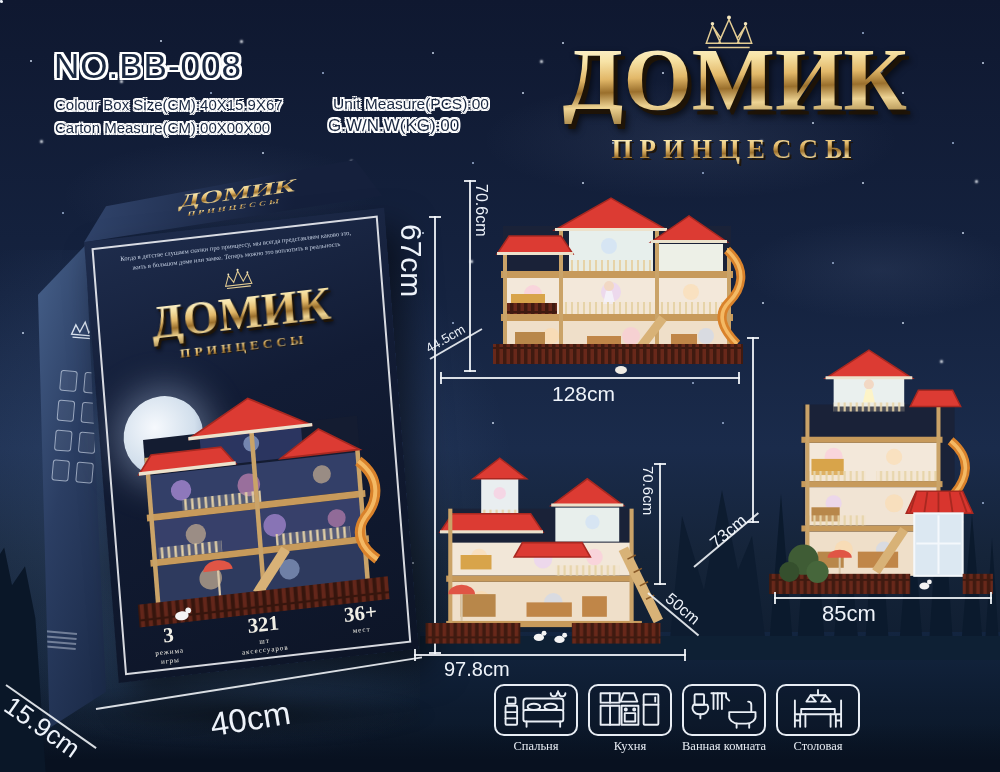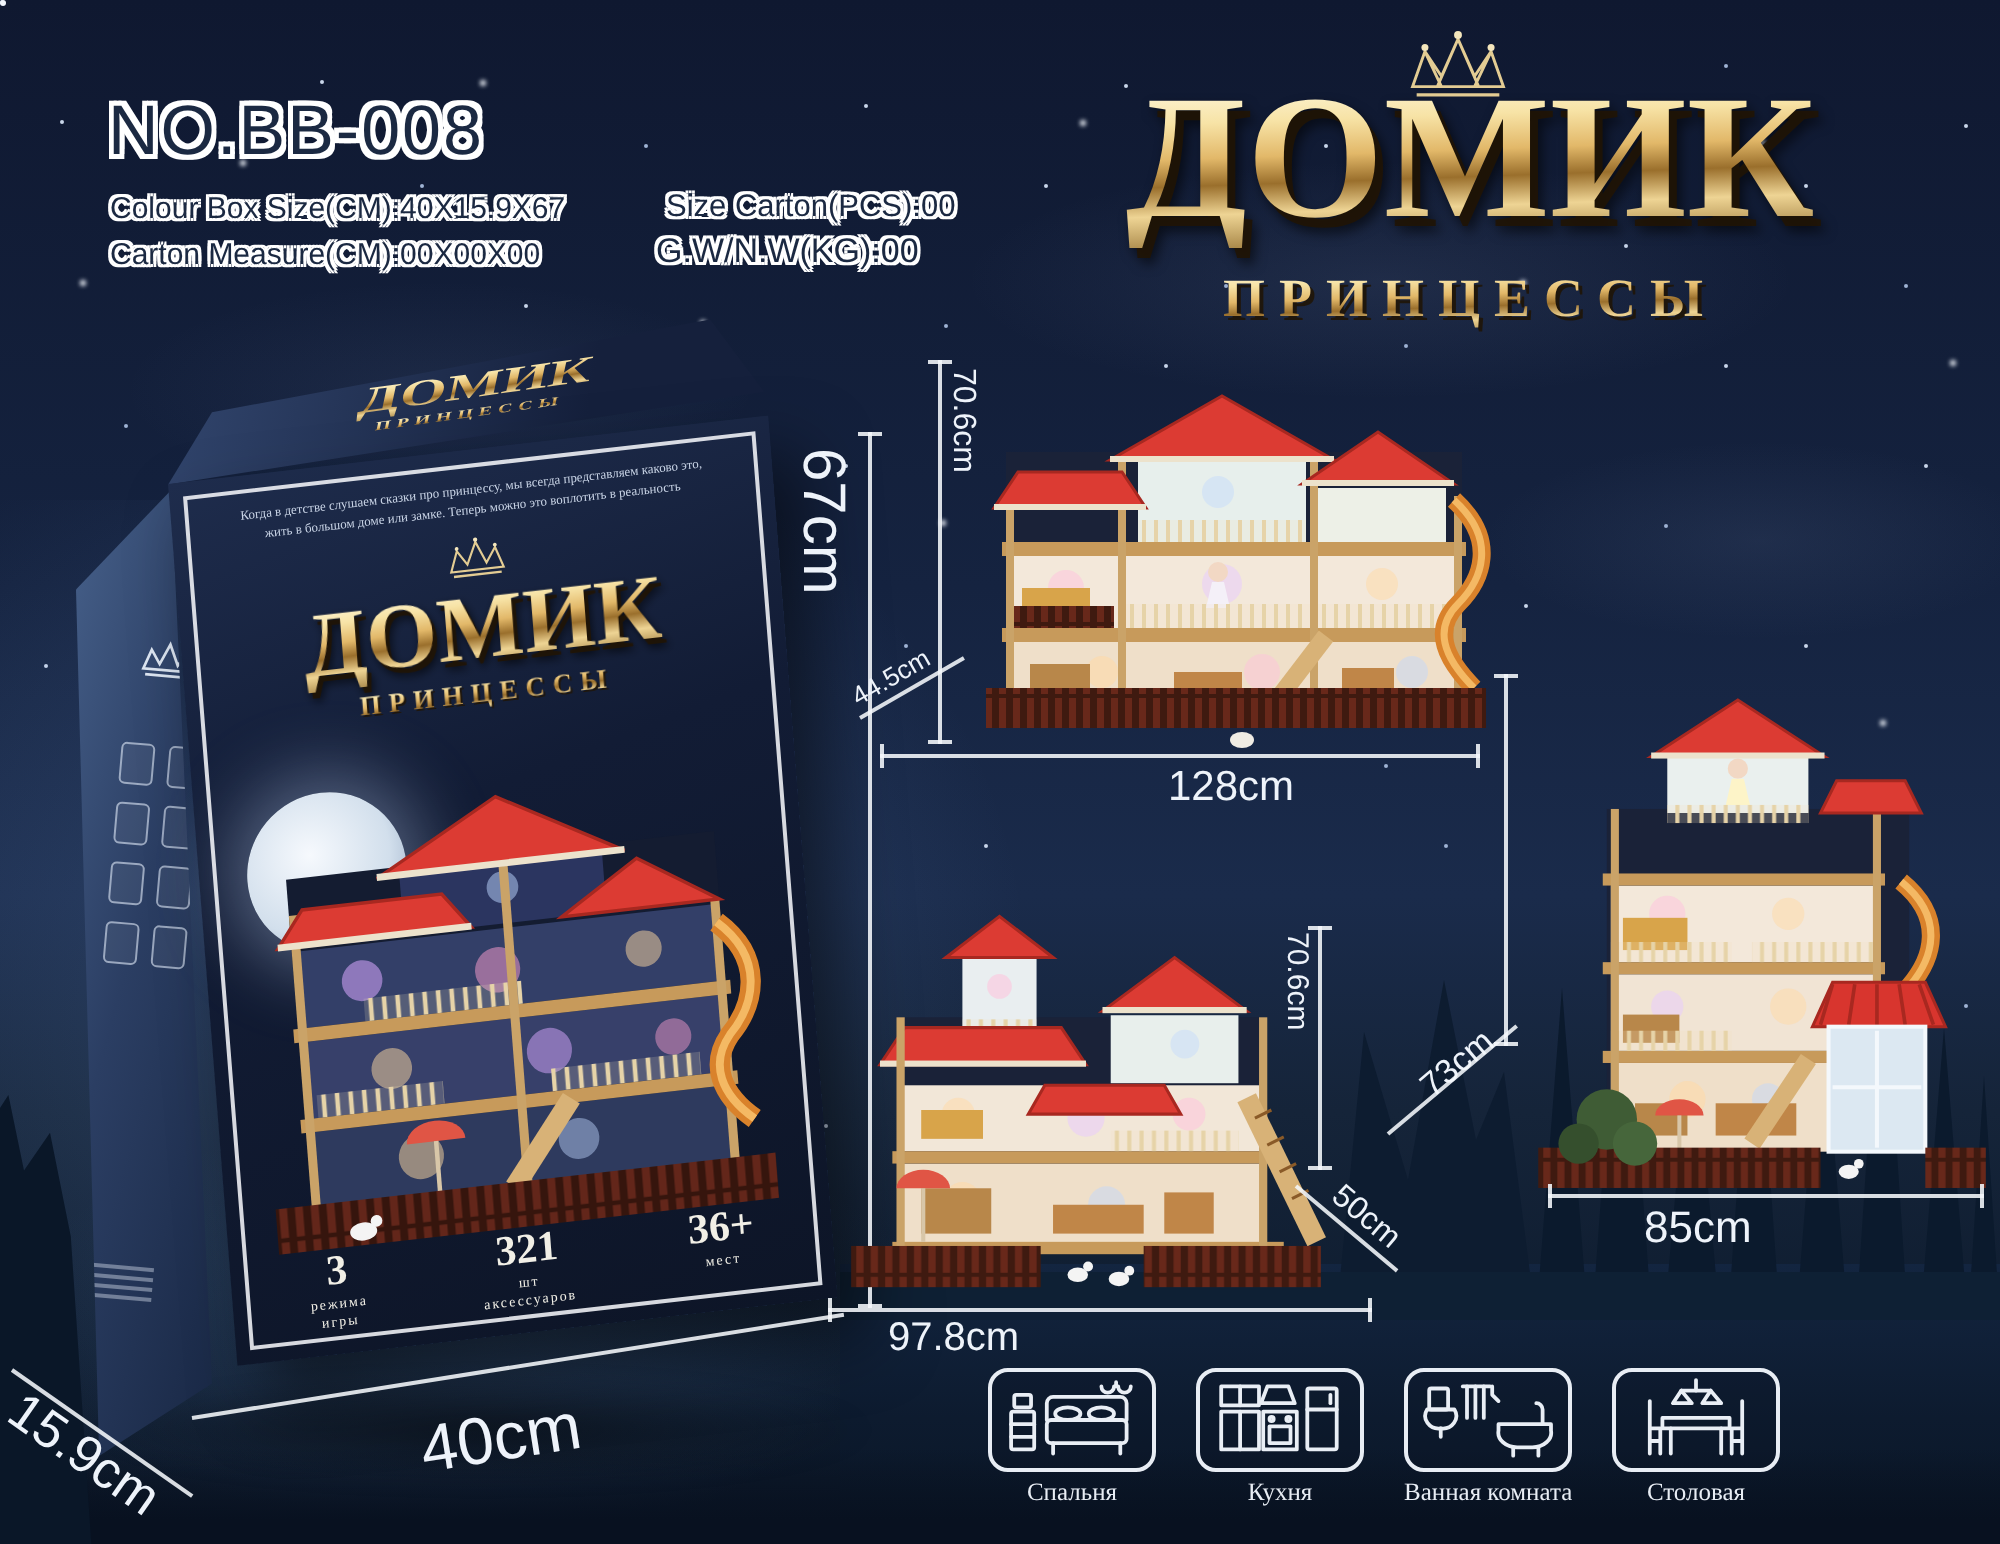--- a/index.html
+++ b/index.html
@@ -109,39 +109,39 @@
   .d40{left:210px;top:700px;font-size:33px;transform:rotate(-9deg);}
   .l159{left:6px;top:684px;width:110px;transform:rotate(35deg);}
   .d159{left:16px;top:690px;font-size:26px;transform:rotate(35deg);transform-origin:left top;}
 
   .hA{left:488px;top:186px;}
   .lA{left:469px;top:180px;height:192px;}
   .dAh{left:472px;top:184px;font-size:16px;}
   .dAd{left:424px;top:331px;font-size:13px;transform:rotate(-30deg);}
   .tAd{left:430px;top:358px;width:60px;transform:rotate(-30deg);}
   .lAw{left:440px;top:377px;width:300px;}
-  .dAw{left:552px;top:382px;font-size:21px;margin-left:32px;}
+  .dAw{left:552px;top:382px;font-size:21px;}
 
   .hB{left:418px;top:452px;}
   .lB{left:659px;top:463px;height:122px;}
   .dBh{left:640px;top:466px;font-size:15px;}
   .dBd{left:663px;top:600px;font-size:16px;transform:rotate(40deg);}
   .tBd{left:648px;top:592px;width:66px;transform:rotate(40deg);}
   .lBw{left:414px;top:654px;width:272px;}
   .dBw{left:444px;top:658px;font-size:20px;}
 
   .hC{left:763px;top:344px;}
   .lC{left:752px;top:337px;height:186px;}
   .dCd{left:708px;top:522px;font-size:17px;transform:rotate(-40deg);}
   .tCd{left:694px;top:566px;width:84px;transform:rotate(-40deg);}
   .lCw{left:774px;top:597px;width:218px;}
   .dCw{left:822px;top:601px;font-size:22px;text-align:right;}
 
   
-  .rooms{left:494px;top:684px;display:flex;gap:20px;}
+  .rooms{left:494px;top:684px;display:flex;gap:10px;}
   .room{width:84px;text-align:center;}
   .room-card{width:84px;height:52px;border:2px solid #e8edf4;border-radius:10px;box-sizing:border-box;
     display:flex;align-items:center;justify-content:center;background:rgba(10,18,34,.25);}
   .room-label{margin-top:3px;font-size:12.5px;color:#e8edf4;font-family:"Liberation Serif",serif;white-space:nowrap;}
   .ric{stroke:#e9eef5;fill:none;stroke-width:1.8;stroke-linecap:round;stroke-linejoin:round;}
 </style>
 </head>
 <body>
 
 <div class="canvas">
@@ -164,21 +164,21 @@
     <polygon points="508,262 521,64 534,262" fill="#0b1a2d"></polygon>
     <polygon points="540,262 552,116 564,262" fill="#0b1a2d"></polygon>
     <polygon points="564,262 572,140 580,262" fill="#0b1a2d"></polygon>
     <rect x="0" y="238" width="580" height="24" fill="#0e2034"></rect>
   </svg>
   <div class="band-bottom abs"></div>
   <div class="hill-left abs"></div>
 
   <div class="abs outl model-no">NO.BB-008</div>
   <div class="abs outl sp1">Colour Box Size(CM):40X15.9X67</div>
-  <div class="abs outl sp2">Size Carton(PCS):00</div>
+  <div class="abs outl sp2">Unit Measure(PCS):00</div>
   <div class="abs outl sp3">Carton Measure(CM):00X00X00</div>
   <div class="abs outl sp4">G.W/N.W(KG):00</div>
 
   <svg class="abs crown-top" width="62" height="42" viewBox="0 0 60 40">
     <path d="M8,30 L14,13 L22,25 L30,7 L38,25 L46,13 L52,30 Z M14,13 L22,30 M30,7 L20,30 M30,7 L40,30 M46,13 L38,30" fill="none" stroke="#e3cc93" stroke-width="1.4"></path>
     <line x1="10" y1="34" x2="50" y2="34" stroke="#e3cc93" stroke-width="1.6"></line>
     <circle cx="14" cy="11" r="1.7" fill="#f4e6bc"></circle>
       <circle cx="30" cy="5" r="1.9" fill="#f4e6bc"></circle>
       <circle cx="46" cy="11" r="1.7" fill="#f4e6bc"></circle>
   </svg>

